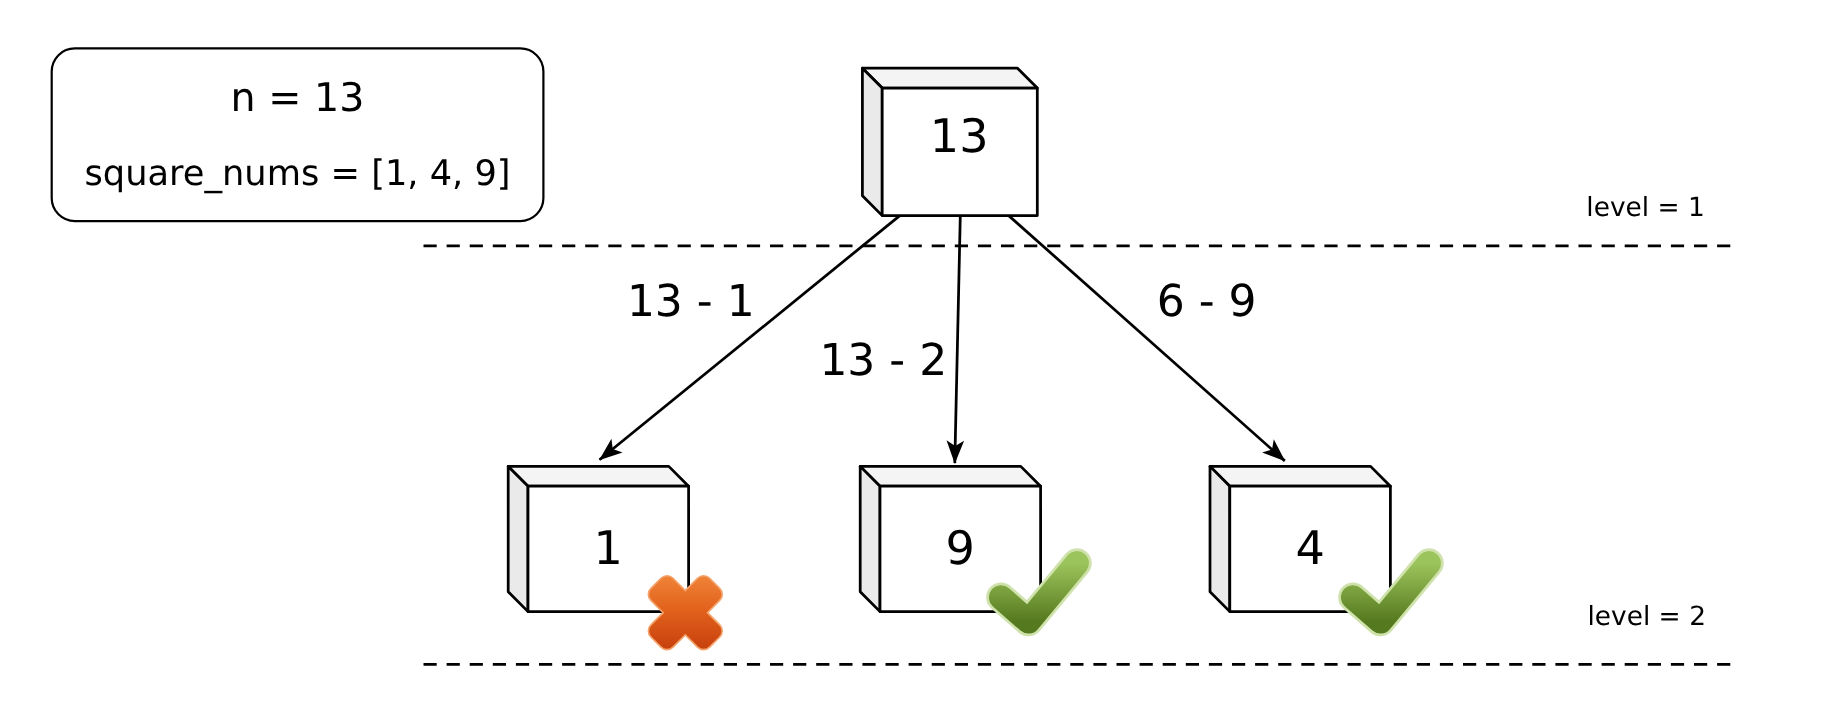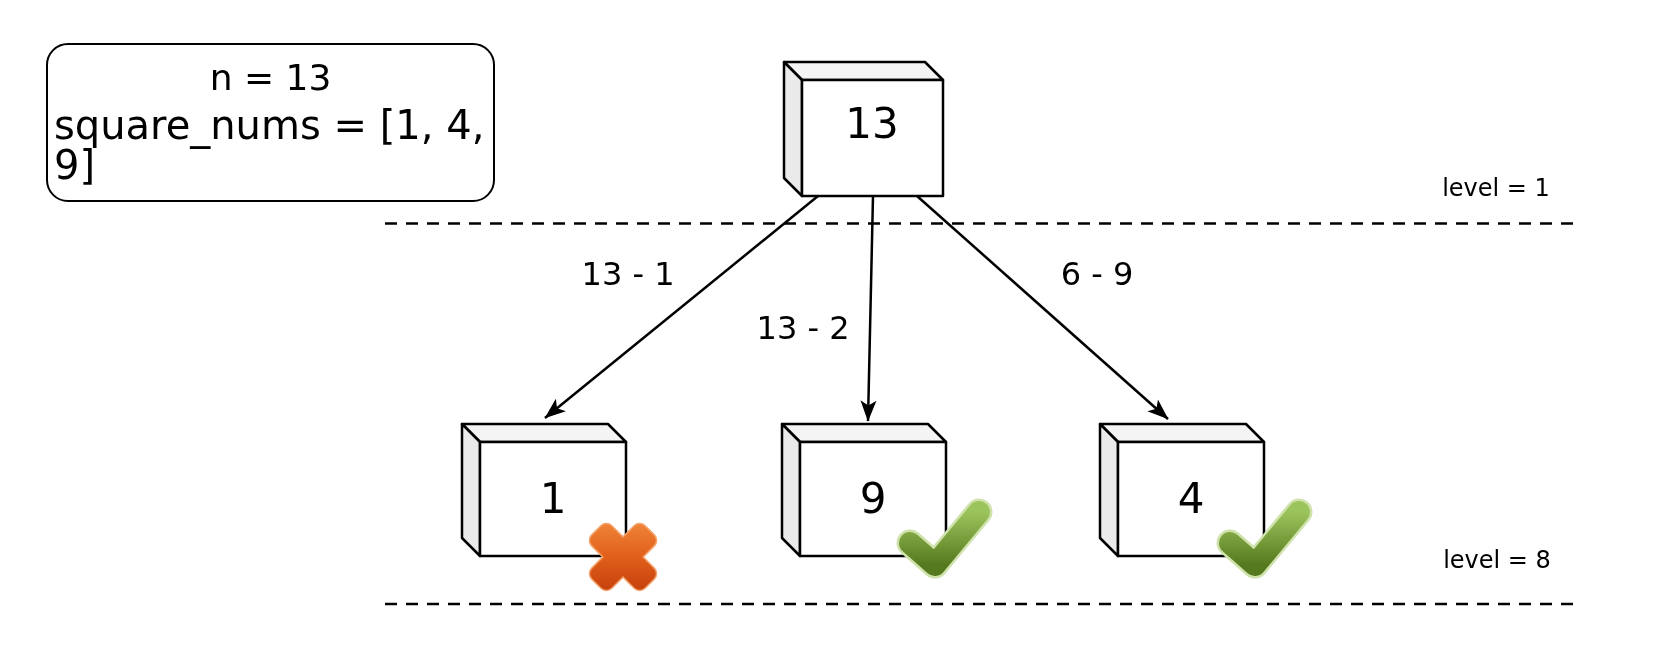--- a/index.html
+++ b/index.html
@@ -15,37 +15,37 @@
   .layer { position: absolute; left: 0; top: 0; }
   .cube { position: absolute; overflow: visible; }
   .icon { position: absolute; overflow: visible; }
   .lbl {
     position: absolute;
     transform: translate(-50%, -50%);
     white-space: nowrap;
     line-height: 1;
   }
   .node-value { font-size: 42px; }
-  .edge-label { font-size: 32px; }
+  .edge-label { font-size: 40px; }
   .level-label { font-size: 24px; }
   .legend {
     position: absolute;
     left: 46px; top: 43px;
     width: 449px; height: 159px;
     border: 2.5px solid #000;
     border-radius: 22px;
     box-sizing: border-box;
     display: flex;
     flex-direction: column;
     justify-content: space-around;
     align-items: center;
     padding: 10px 6px;
   }
   .legend-line1 { font-size: 36px; line-height: 1; }
-  .legend-line2 { font-size: 40px; line-height: 1; }
+  .legend-line2 { font-size: 32px; line-height: 1; }
 </style>
 </head>
 <body>
 
 <div class="stage">
 
   <svg class="layer" width="1676" height="654" viewBox="0 0 1676 654">
     <defs>
       <marker id="arrowhead" viewBox="0 0 24 20" markerWidth="24" markerHeight="20" refX="22" refY="10" orient="auto" markerUnits="userSpaceOnUse">
         <path d="M1.5,2 L22.5,10 L1.5,18 L6.5,10 Z" fill="#000"></path>
@@ -89,21 +89,21 @@
     <path d="M0,0 L18,18 L18,132 L0,114 Z" fill="#eaeaea" stroke="#000" stroke-width="2.5" stroke-linejoin="round"></path>
     <path d="M18,18 L164,18 L164,132 L18,132 Z" fill="#ffffff" stroke="#000" stroke-width="2.5" stroke-linejoin="round"></path>
   </svg>
   <div class="lbl node-value" style="left:1191px; top:499px">4</div>
 
   <div class="lbl edge-label" style="left:628px; top:274px">13 - 1</div>
   <div class="lbl edge-label" style="left:803px; top:328px">13 - 2</div>
   <div class="lbl edge-label" style="left:1097px; top:274px">6 - 9</div>
 
   <div class="lbl level-label" style="left:1496px; top:188px">level = 1</div>
-  <div class="lbl level-label" style="left:1497px; top:560px">level = 8</div>
+  <div class="lbl level-label" style="left:1497px; top:560px">level = 2</div>
 
   <svg class="icon" style="left:581px; top:515px" width="84" height="84" viewBox="0 0 84 84">
     <defs>
       <linearGradient id="xgrad" gradientUnits="userSpaceOnUse" x1="42" y1="4" x2="42" y2="82">
         <stop offset="0" stop-color="#f1883b"></stop>
         <stop offset="0.45" stop-color="#e2621c"></stop>
         <stop offset="1" stop-color="#c23a0a"></stop>
       </linearGradient>
       <clipPath id="xclip">
         <rect x="5" y="28.5" width="74" height="27" rx="7" transform="rotate(45 42 42)"></rect>

